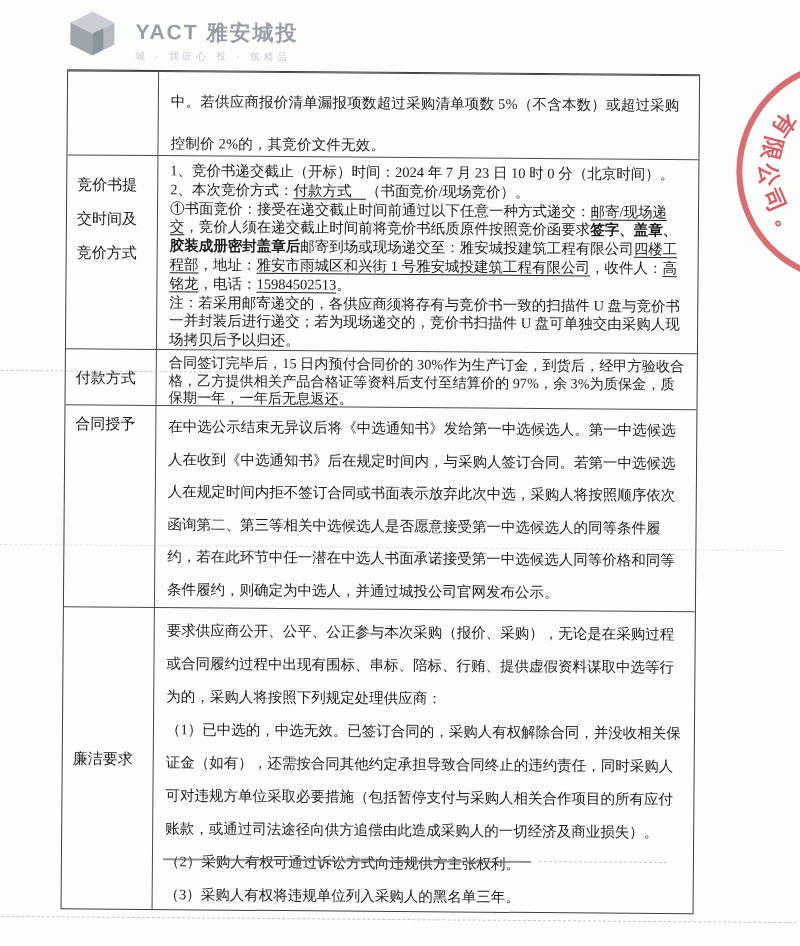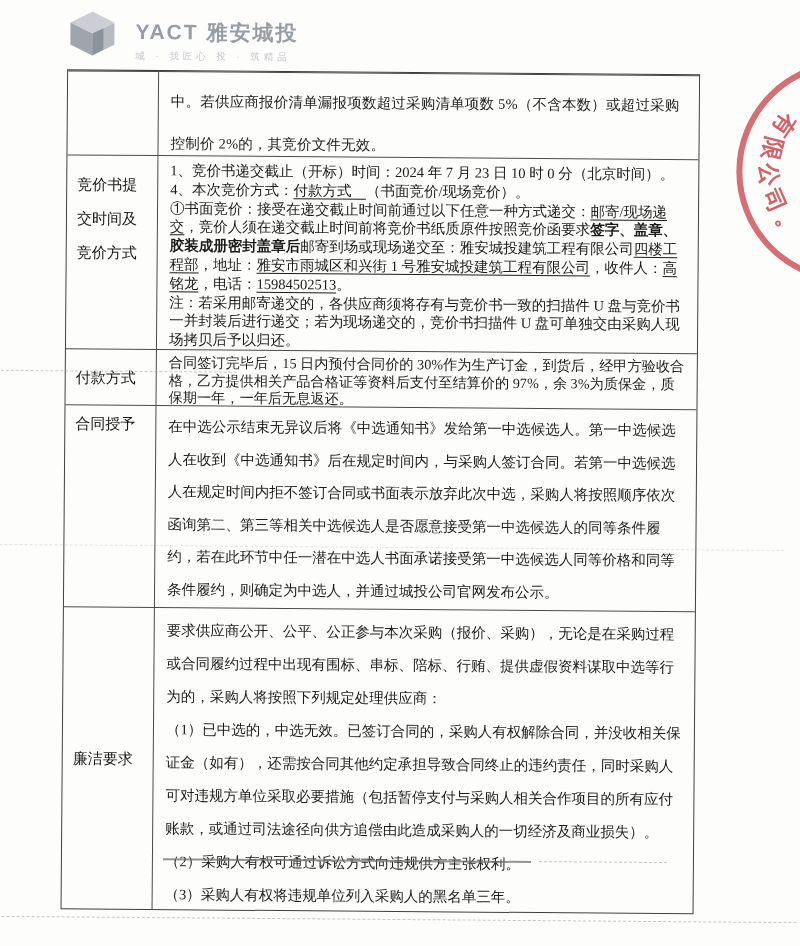--- a/index.html
+++ b/index.html
@@ -97,21 +97,21 @@
   <div class="doc-table">
 
     <div class="cell label-cell row1"></div>
     <div class="cell content-cell r1-content row1">
       <p>中。若供应商报价清单漏报项数超过采购清单项数 5%（不含本数）或超过采购控制价 2%的，其竞价文件无效。</p>
     </div>
 
     <div class="cell label-cell r2-label">竞价书提交时间及竞价方式</div>
     <div class="cell content-cell r2-content">
       <p>1、竞价书递交截止（开标）时间：2024 年 7 月 23 日 10 时 0 分（北京时间）。</p>
-      <p><span>4、本次竞价方式：</span><span class="u">付款方式　</span><span>（书面竞价/现场竞价）。</span></p>
+      <p><span>2、本次竞价方式：</span><span class="u">付款方式　</span><span>（书面竞价/现场竞价）。</span></p>
       <p><span>①书面竞价：接受在递交截止时间前通过以下任意一种方式递交：</span><span class="u">邮寄/现场递交</span><span>，竞价人须在递交截止时间前将竞价书纸质原件按照竞价函要求</span><span class="b">签字、盖章、胶装成册密封盖章后</span><span>邮寄到场或现场递交至：雅安城投建筑工程有限公司</span><span class="u">四楼工程部</span><span>，地址：</span><span class="u">雅安市雨城区和兴街 1 号雅安城投建筑工程有限公司</span><span>，收件人：</span><span class="u">高铭龙</span><span>，电话：</span><span class="u">15984502513</span><span>。</span></p>
       <p>注：若采用邮寄递交的，各供应商须将存有与竞价书一致的扫描件 U 盘与竞价书一并封装后进行递交；若为现场递交的，竞价书扫描件 U 盘可单独交由采购人现场拷贝后予以归还。</p>
     </div>
 
     <div class="cell label-cell r3-label">付款方式</div>
     <div class="cell content-cell r3-content">
       <p>合同签订完毕后，15 日内预付合同价的 30%作为生产订金，到货后，经甲方验收合格，乙方提供相关产品合格证等资料后支付至结算价的 97%，余 3%为质保金，质保期一年，一年后无息返还。</p>
     </div>
 
     <div class="cell label-cell r4-label">合同授予</div>

